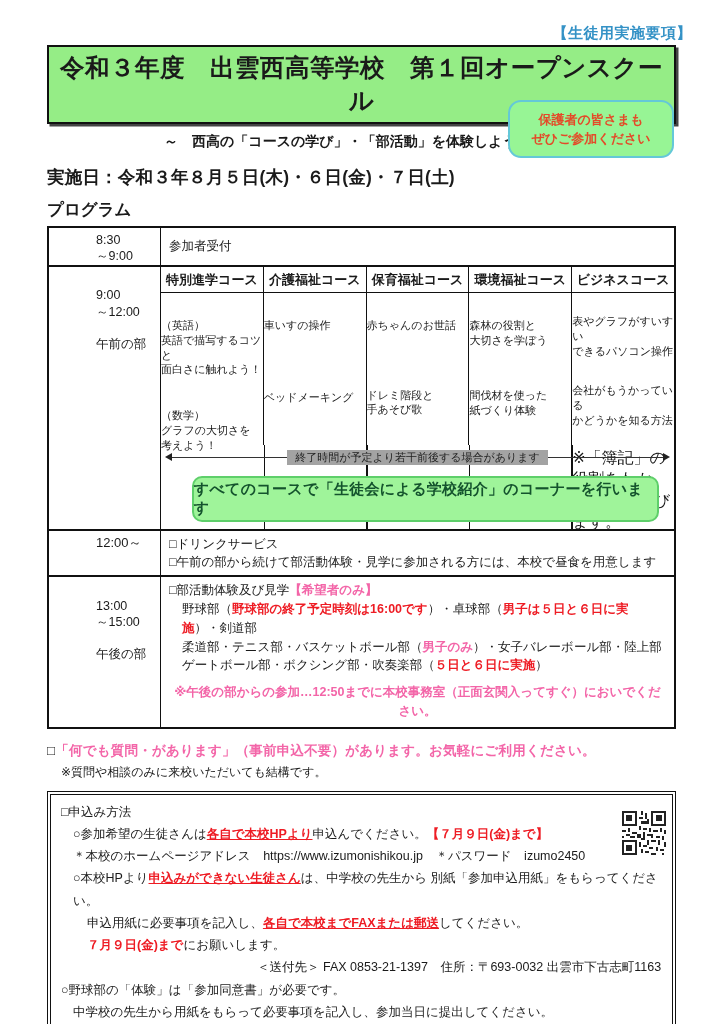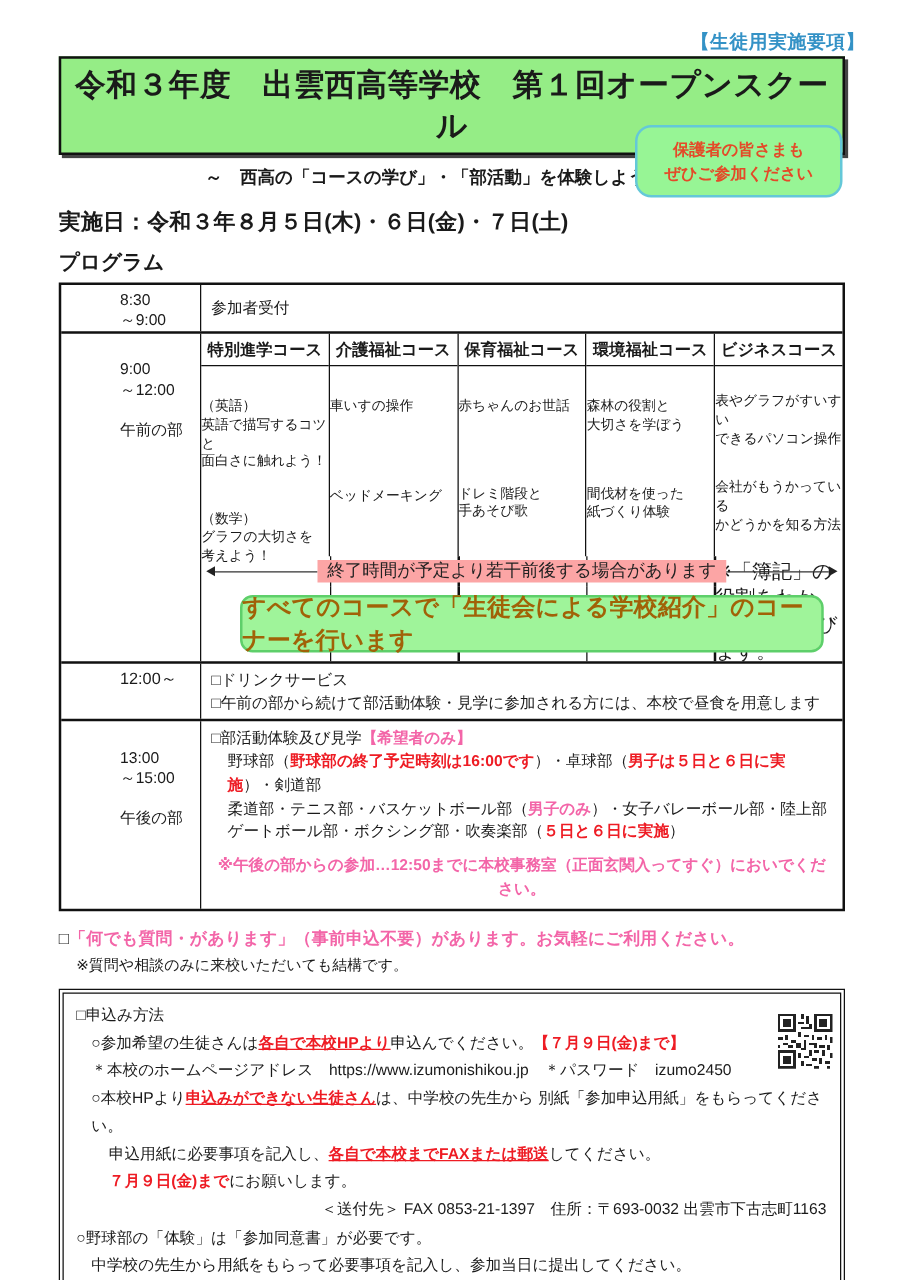--- a/index.html
+++ b/index.html
@@ -114,31 +114,31 @@
   }
   .tick{position:absolute;width:1.5px;background:#111;}
   .arrow-strip .tick{top:0;bottom:0;}
   .green-strip .tick{top:0;bottom:0;}
   .tick.t1{left:20%;} .tick.t2{left:40%;} .tick.t3{left:60%;} .tick.t4{left:80%;}
   .arr-line{flex:1;height:0;border-top:1.5px solid #333;z-index:1;}
   .arr-head{width:0;height:0;z-index:1;}
   .arr-head.left{border-top:4px solid transparent;border-bottom:4px solid transparent;border-right:7px solid #222;}
   .arr-head.right{border-top:4px solid transparent;border-bottom:4px solid transparent;border-left:7px solid #222;}
   .arr-text{
-    font-size:14px;color:#222;background:#fca5a5;
+    font-size:11px;color:#222;background:#a3a3a3;
     padding:0 8px;z-index:2;white-space:nowrap;
   }
   .green-strip{height:60px;position:relative;}
   .highlight-box{
     position:absolute;left:6%;right:3%;top:7px;height:42px;
     background:#9ff49a;
     border:2px solid #5ecf6a;
     border-radius:10px;
     display:flex;align-items:center;justify-content:center;
-    font-size:19px;font-weight:bold;color:#a16207;
+    font-size:15px;font-weight:bold;color:#14532d;
     z-index:3;letter-spacing:.3px;
   }
 
   .noon-row .tc-main{padding:4px 8px;font-size:12.5px;line-height:1.45;}
   .noon-row .tc-time{font-size:13px;}
   .afternoon-row .tc-main{padding:4px 8px 6px 8px;font-size:12.5px;line-height:1.5;}
   .club-line{padding-left:13px;}
   .afternoon-note{text-align:center;margin-top:8px;}
 
   .pink{color:#f365a8;font-weight:bold;}

